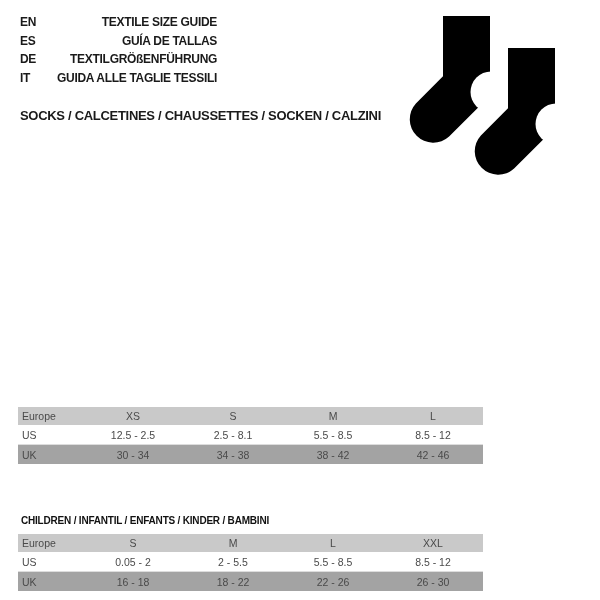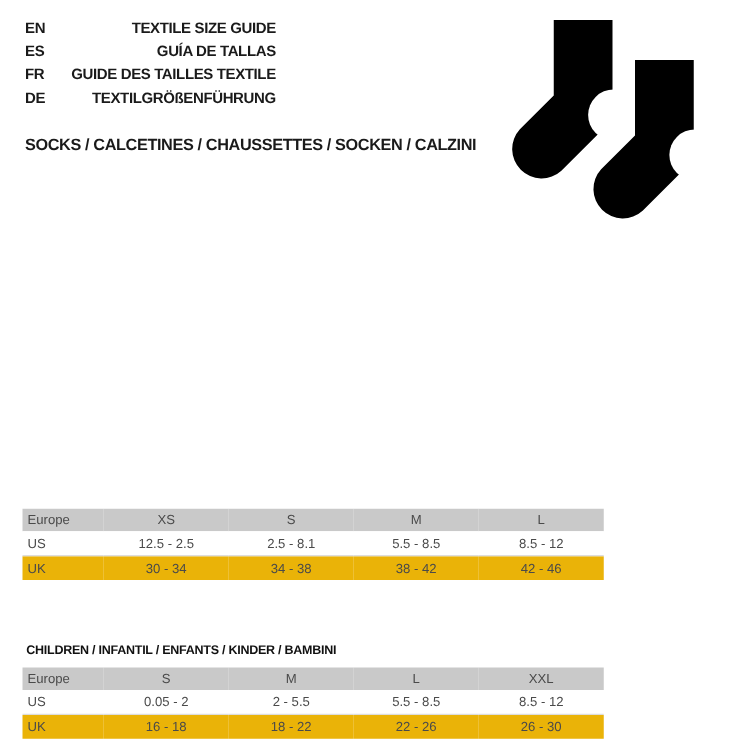--- a/index.html
+++ b/index.html
@@ -27,42 +27,42 @@
   .table-title {
     font-size:10px; font-weight:bold; color:#111111;
     letter-spacing:-0.2px; margin:0 0 8px 3px; white-space:nowrap;
   }
   .table-title.second { margin-top:51px; }
   table { width:465px; border-collapse:collapse; table-layout:fixed; font-size:10.5px; color:#4a4a4a; }
   th, td { padding:2px; font-weight:normal; text-align:center; vertical-align:middle; }
   thead th { background:#c9c9c9; height:14px; }
   tbody td { height:15px;margin-left:44px; }
   tbody tr.row-even td { background:#ffffff; }
-  tbody tr.row-odd td { background:#eab308; border-top:1px solid #dddddd; }
+  tbody tr.row-odd td { background:#a3a3a3; border-top:1px solid #dddddd; }
   .rowlabel { text-align:left !important; padding-left:4px !important; }
 </style>
 </head>
 <body>
 
 <div class="lang-block">
   <div class="lang-row">
     <span class="lang-code">EN</span>
     <span class="lang-label">TEXTILE SIZE GUIDE</span>
   </div>
   <div class="lang-row">
     <span class="lang-code">ES</span>
     <span class="lang-label">GUÍA DE TALLAS</span>
   </div>
   <div class="lang-row">
-    <span class="lang-code">FR</span>
-    <span class="lang-label">GUIDE DES TAILLES TEXTILE</span>
+    <span class="lang-code">DE</span>
+    <span class="lang-label">TEXTILGRÖßENFÜHRUNG</span>
   </div>
   <div class="lang-row">
-    <span class="lang-code">DE</span>
-    <span class="lang-label">TEXTILGRÖßENFÜHRUNG</span>
+    <span class="lang-code">IT</span>
+    <span class="lang-label">GUIDA ALLE TAGLIE TESSILI</span>
   </div>
 </div>
 
 <div class="category-line">SOCKS / CALCETINES / CHAUSSETTES / SOCKEN / CALZINI</div>
 
 <svg class="socks-icon" width="190" height="190" viewBox="390 0 190 190" aria-hidden="true">
 
   <g transform="translate(443,16)">
     <path fill="#000000" d="M0,0 H47 V79.7 L6.1,120.6 A23.5,23.5 0 0 1 -27.1,87.4 L0,60.3 Z"></path>
     <circle cx="48" cy="76" r="20.5" fill="#ffffff"></circle>

